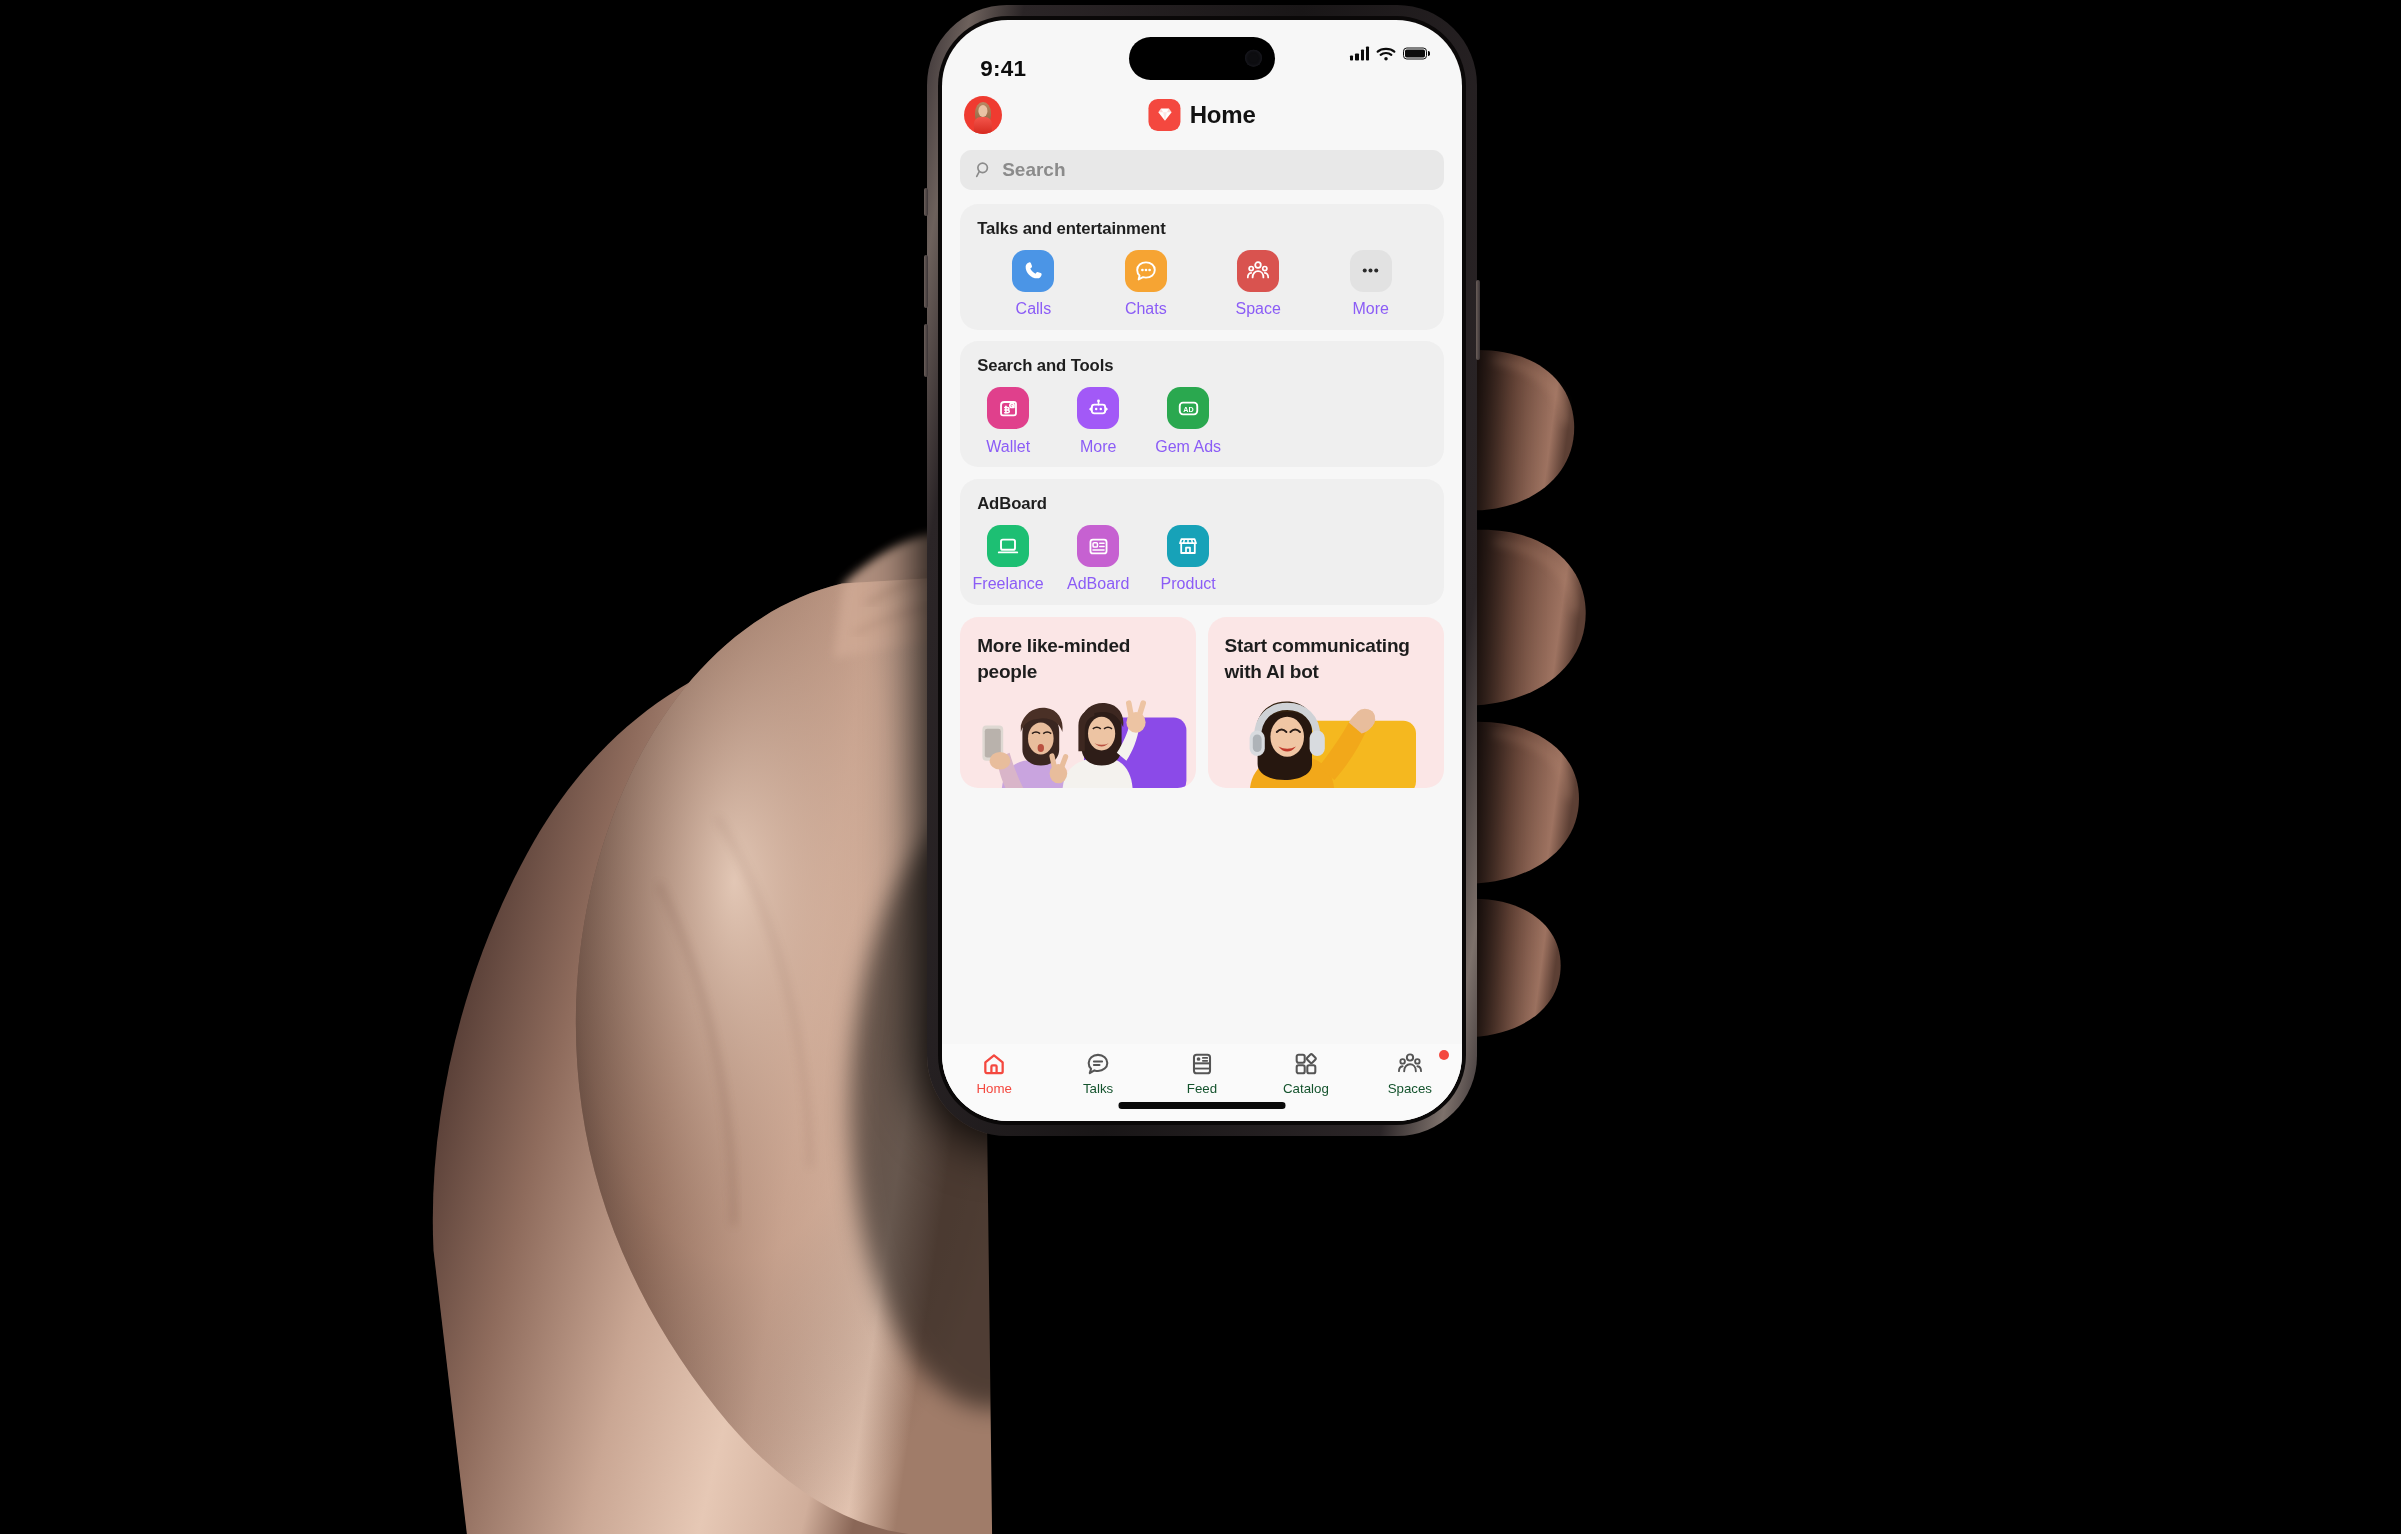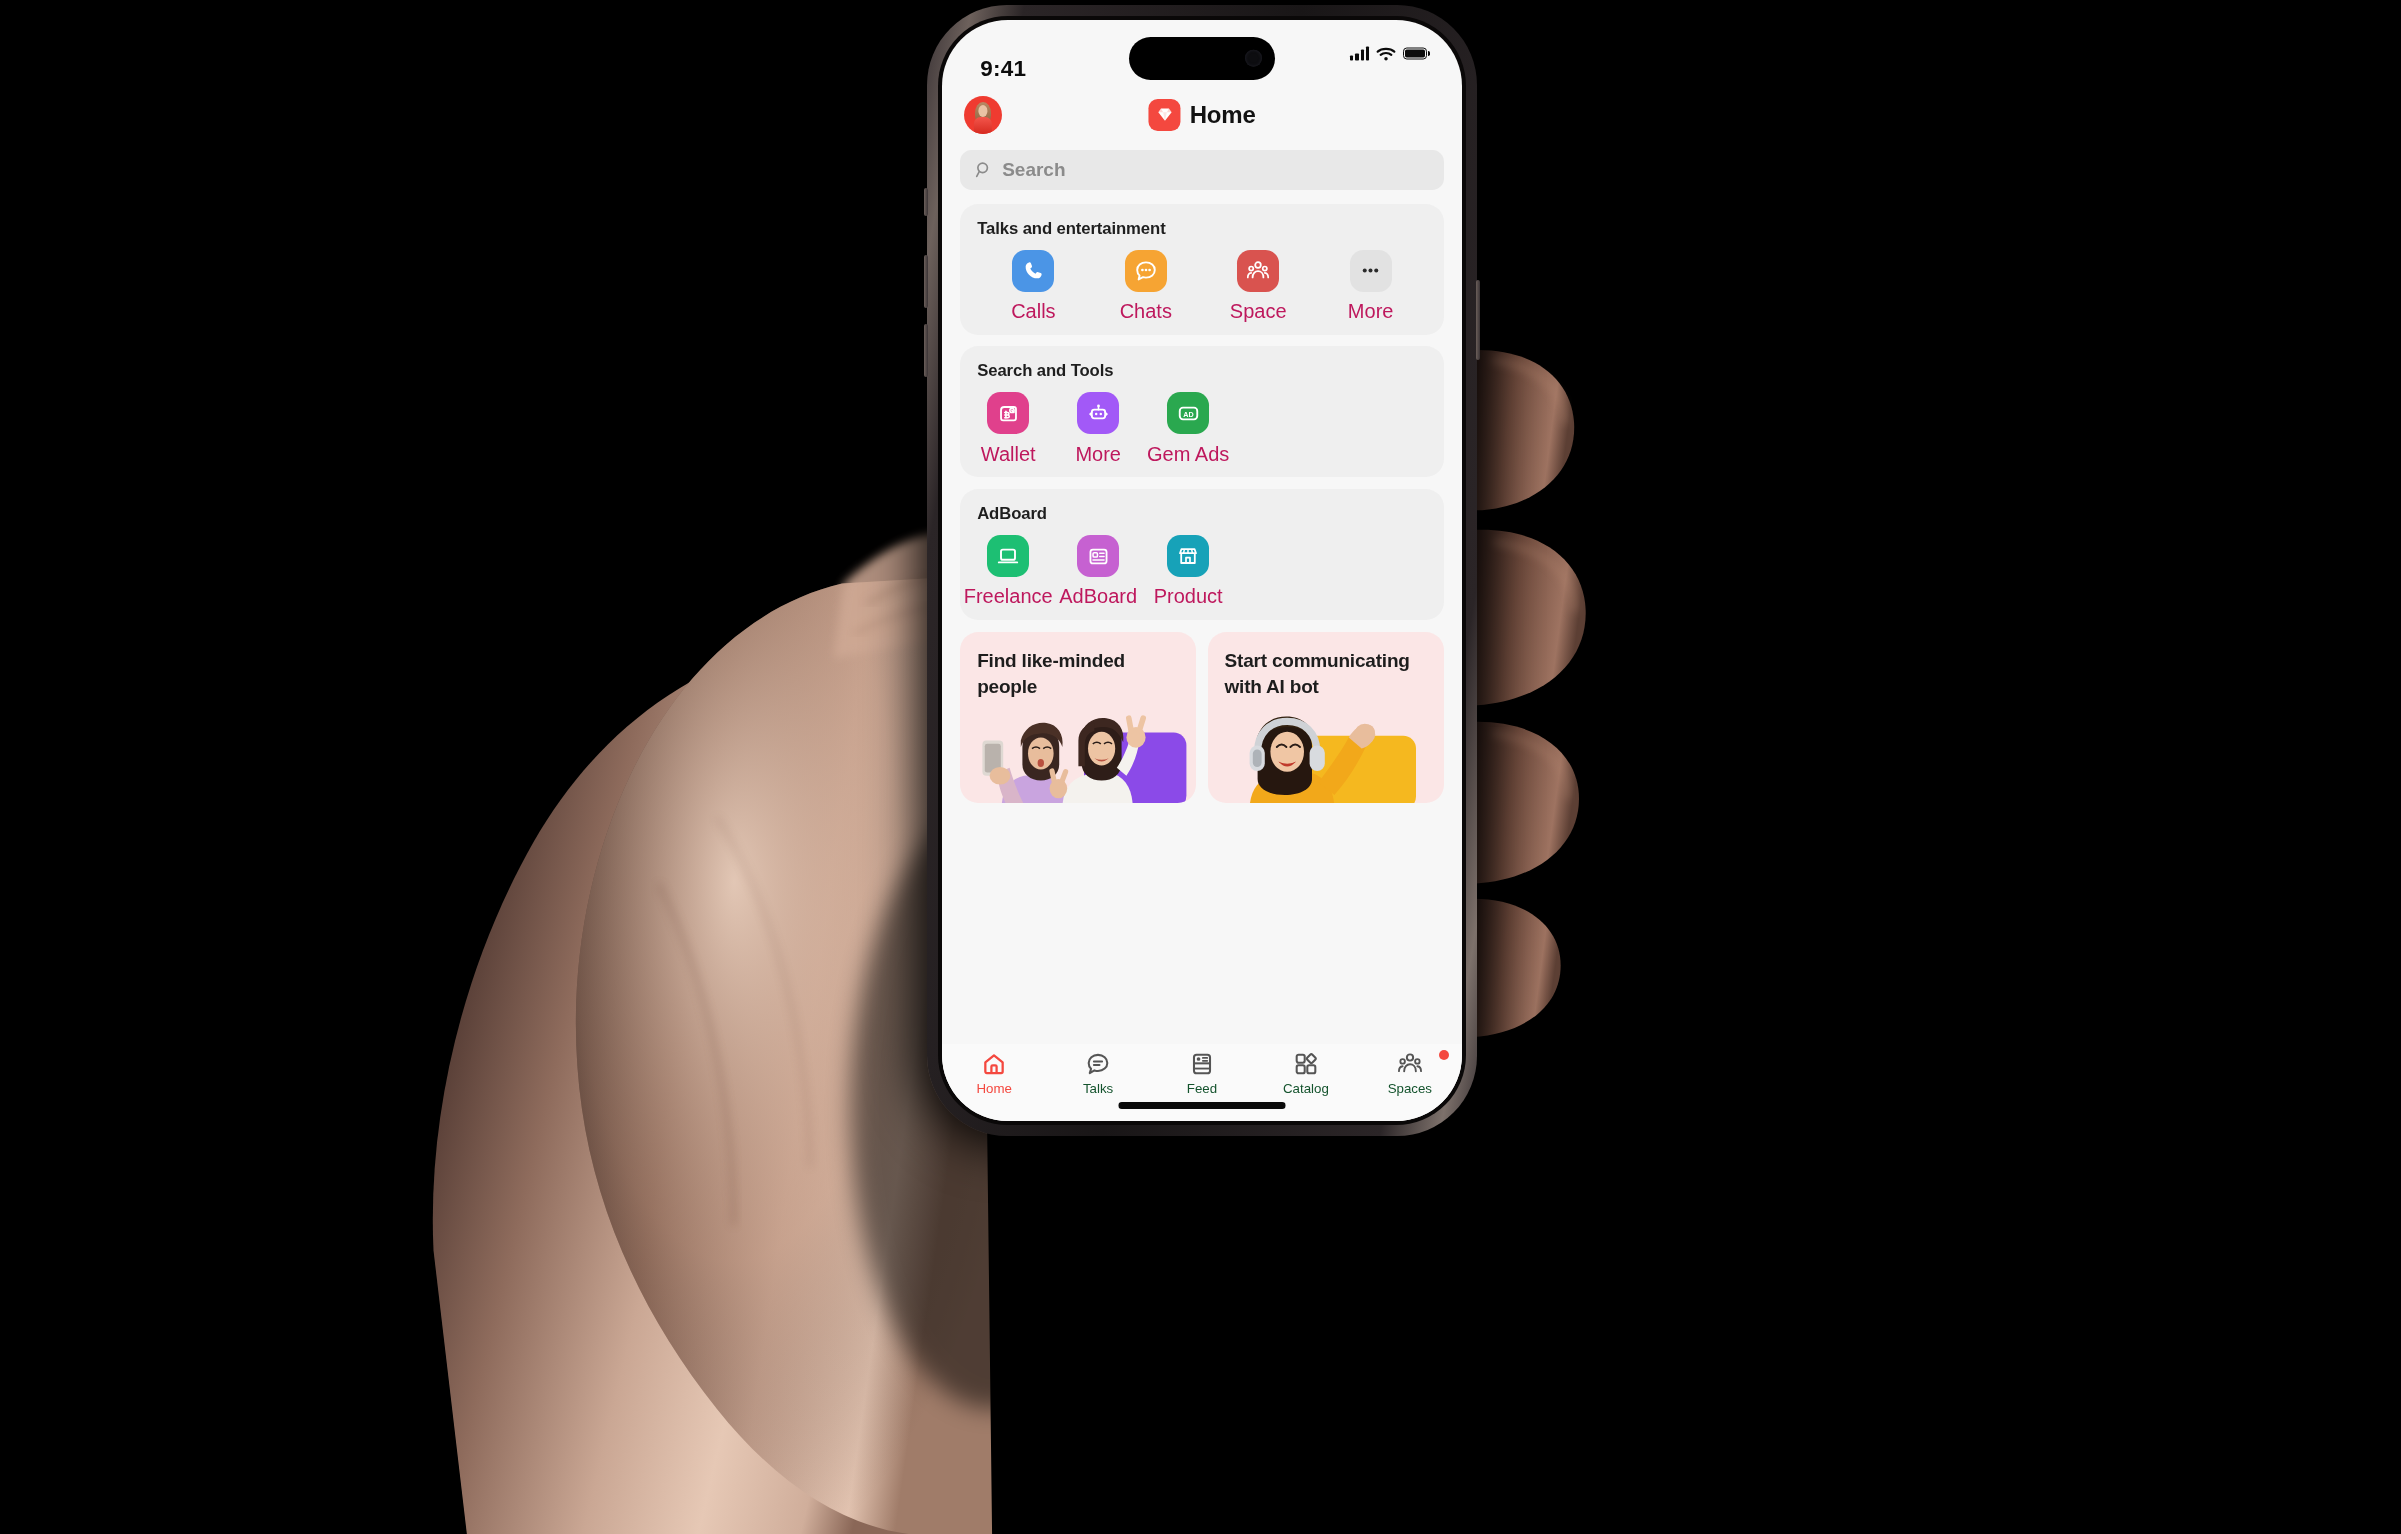--- a/index.html
+++ b/index.html
@@ -189,21 +189,21 @@
   }
   .tiles.four  .tile { flex:1 1 0; }
   .tiles.three .tile { flex:0 0 62px; margin-right:28px; }
   .tile-icon {
     width:42px; height:42px;
     border-radius:13.3px;
     display:flex; align-items:center; justify-content:center;
   }
   .tile-label {
     margin-top:8.3px;
-    font-size:20px; color:#be185d;
+    font-size:16px; color:#8b5cf6;
     white-space:nowrap;
   }
 
   
   #promos { display:flex; gap:11.7px; margin-top:2.5px; }
   .promo {
     flex:1 1 0;
     background:#fbe6e6;
     border-radius:18.3px;
     padding:16.7px 16.7px 0 16.7px;
@@ -532,21 +532,21 @@
                 </div>
                 <div class="tile-label">Product</div>
               </div>
 
             </div>
           </div>
 
           <div id="promos">
 
             <div class="promo">
-              <div class="promo-title">Find like-minded people</div>
+              <div class="promo-title">More like-minded people</div>
               <svg class="promo-art" viewBox="0 0 300 130" preserveAspectRatio="xMidYMax meet">
                 <rect x="155" y="42" width="128" height="95" rx="16" fill="#8b4ae8"></rect>
 
                 <path d="M52 137 C52 114 62 100 80 96 L104 94 C122 98 132 112 132 137 Z" fill="#c9a4df"></path>
                 <path d="M78 60 C78 44 88 34 101 34 C114 34 124 44 124 60 L124 82
                          C124 94 114 102 101 102 C88 102 78 94 78 82 Z" fill="#3a2620"></path>
                 <ellipse cx="101" cy="68" rx="16" ry="20" fill="#e8bd9c"></ellipse>
                 <path d="M90 62 q5 -4 10 0" stroke="#2a1d18" stroke-width="2" fill="none"></path>
                 <path d="M104 62 q5 -4 10 0" stroke="#2a1d18" stroke-width="2" fill="none"></path>
                 <ellipse cx="101" cy="80" rx="4" ry="5" fill="#b9503f"></ellipse>

